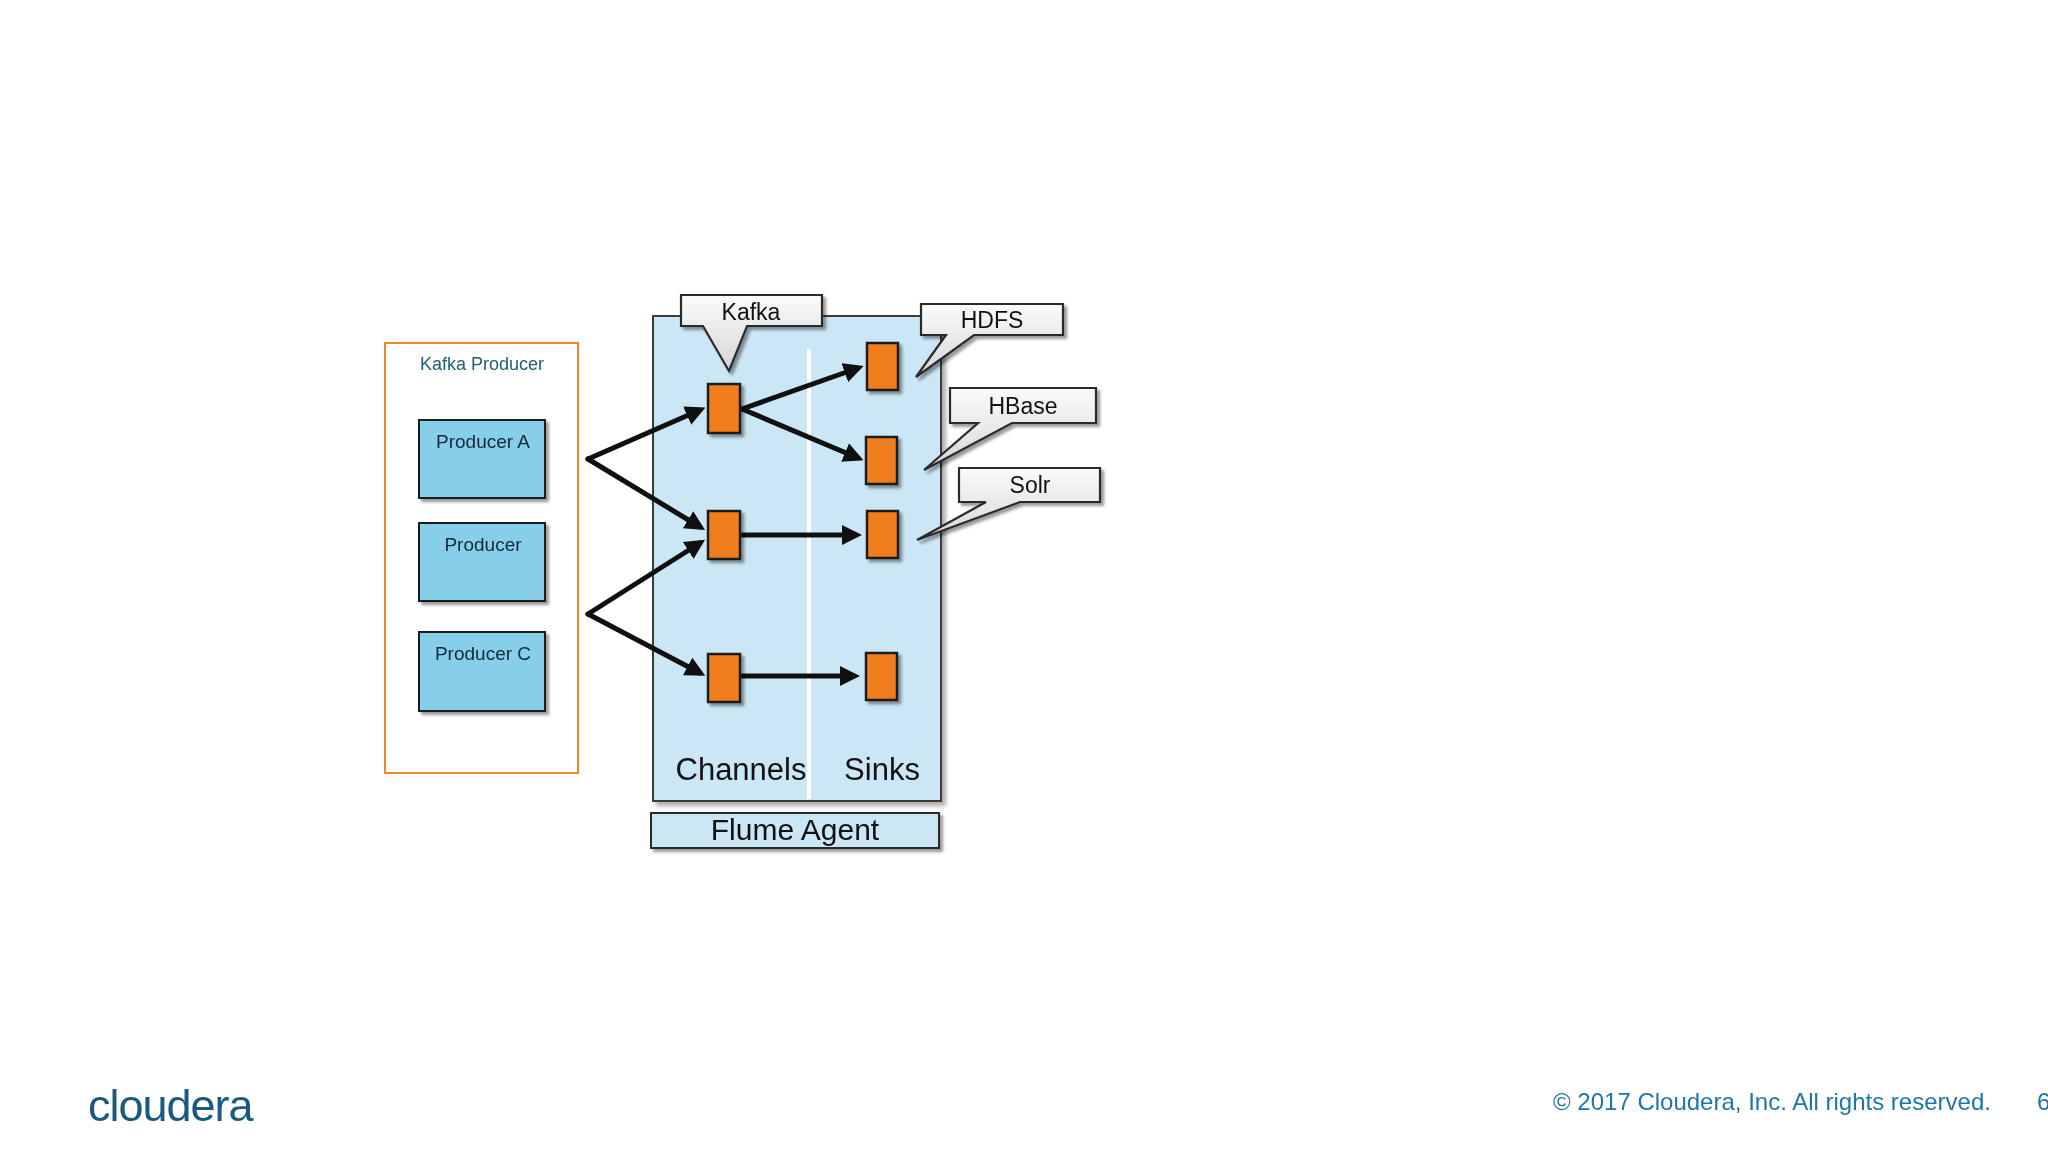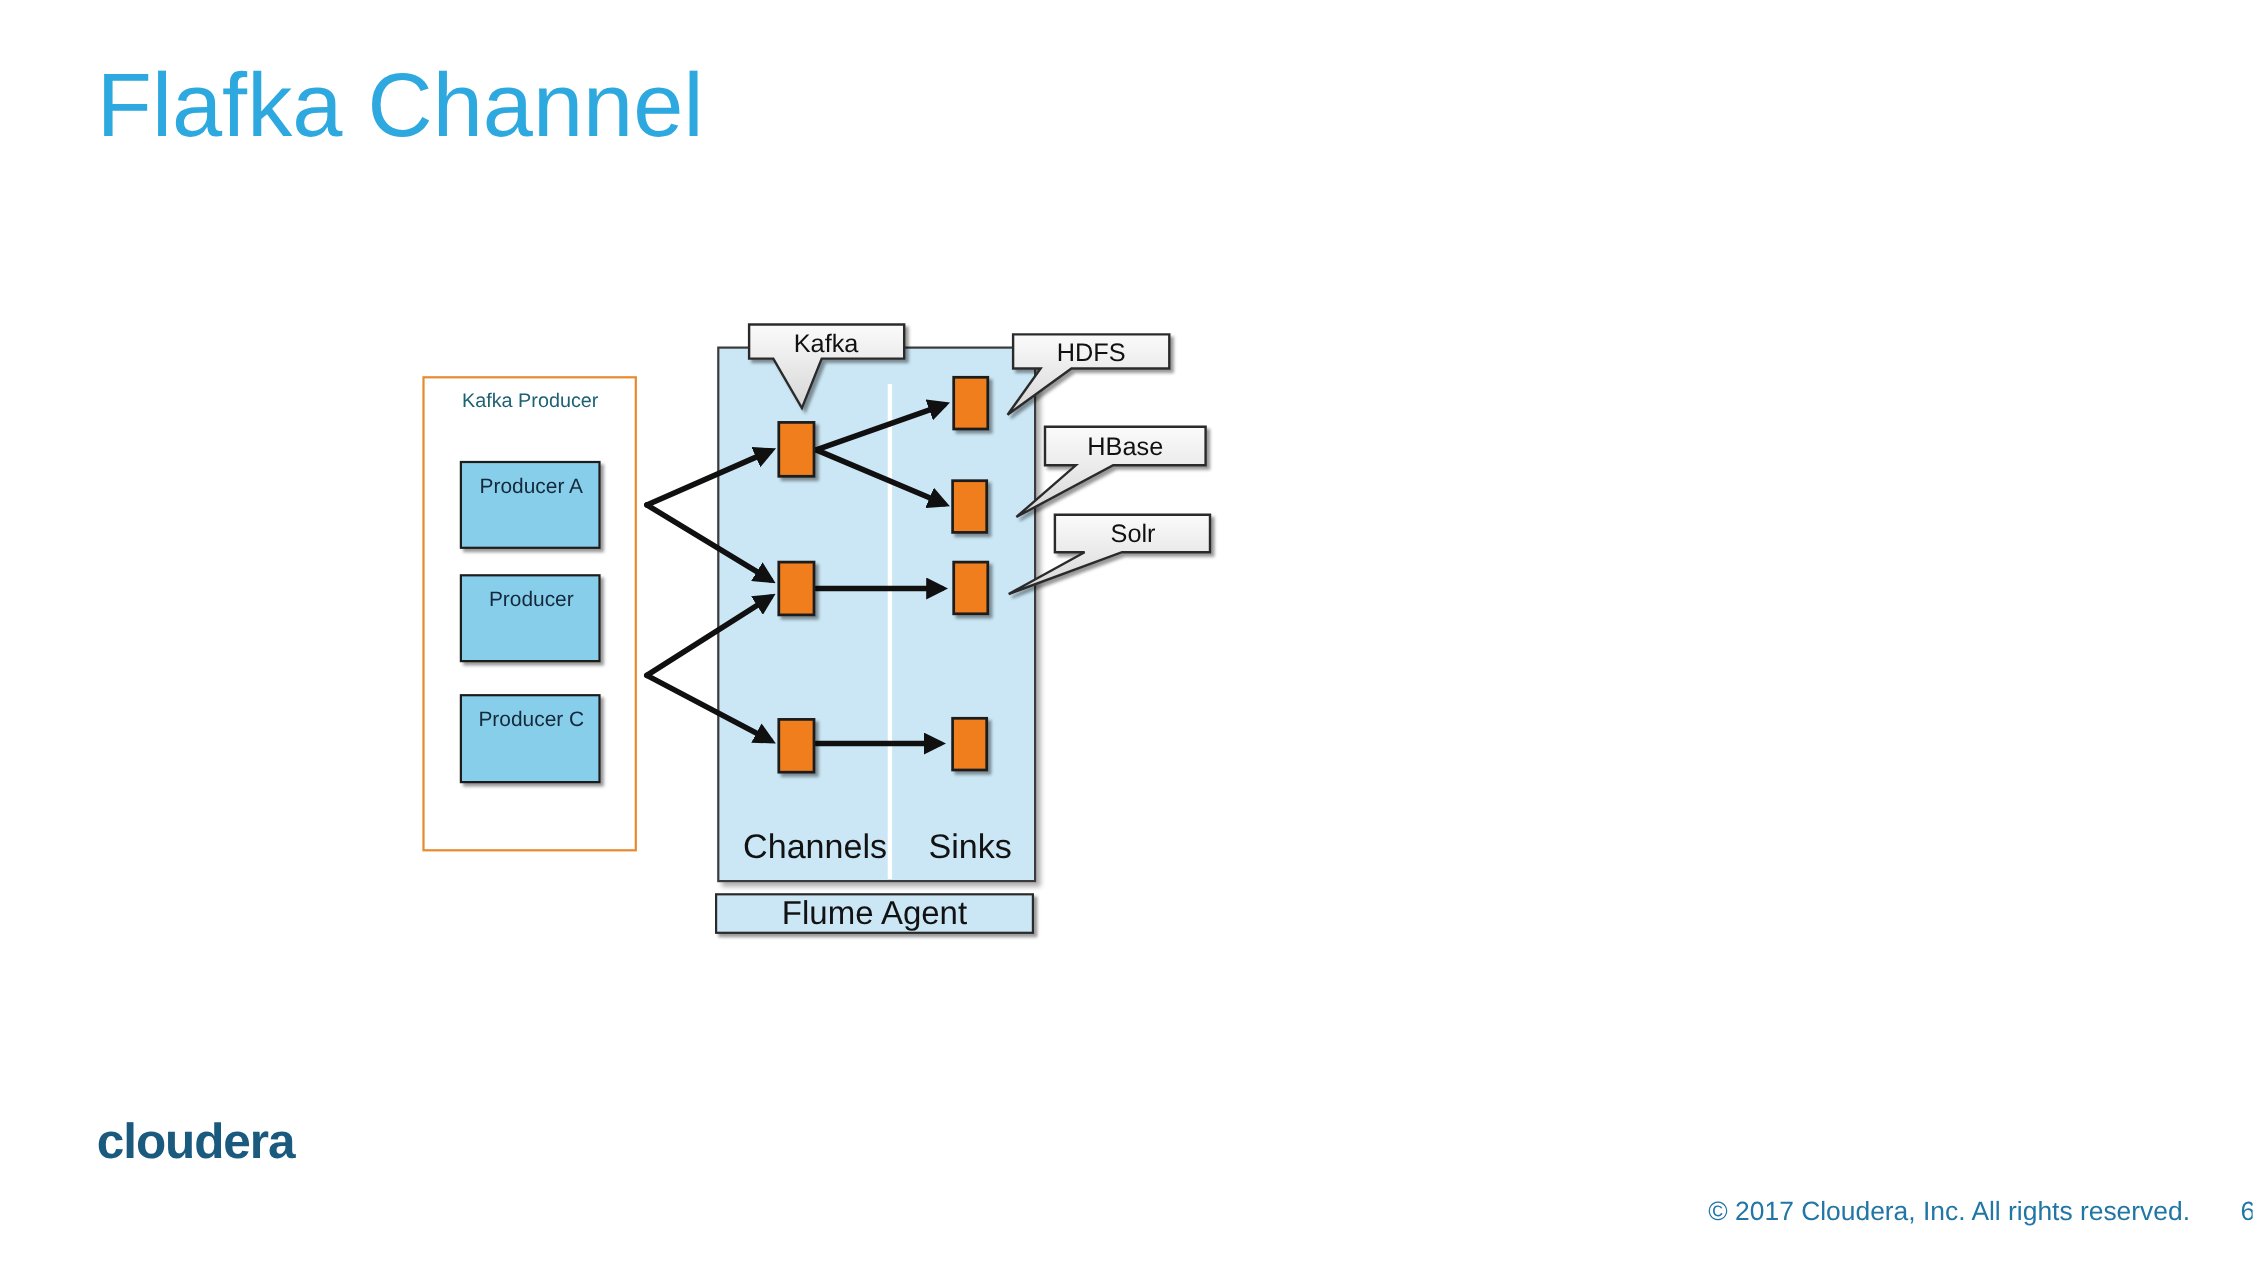--- a/index.html
+++ b/index.html
@@ -18,32 +18,31 @@
   .flume-box{fill:var(--panel-blue,#CBE7F5);stroke:#2b2b2b;stroke-width:2px;}
   .panel-label{fill:#121212;font-size:31px;}
   .flume-label{fill:#121212;font-size:30px;}
   .divider{stroke:#ffffff;stroke-width:4px;}
   .node{fill:var(--accent-orange,#F07E1A);stroke:#1e1e1e;stroke-width:2.5px;}
   .flow{stroke:var(--arrow-black,#101010);stroke-width:5px;fill:none;stroke-linecap:round;}
   .callout{fill:url(#calloutGrad);stroke:#2b2b2b;stroke-width:2.2px;}
   .callout-label{fill:#111111;font-size:23px;}
   text{font-family:"Liberation Sans",sans-serif;}
 
-  #logo{position:absolute;left:88px;top:1012px;font-size:45px;font-weight:700;
+  #logo{position:absolute;left:88px;top:1080px;font-size:45px;font-weight:400;
         letter-spacing:-1px;color:var(--logo-blue,#1A5A7E);}
   #footer-right{position:absolute;left:1553px;top:1088px;font-size:24px;
         color:var(--footer-blue,#2176A6);white-space:nowrap;}
   #footer-right .pagenum{margin-left:46px;}
 </style>
 </head>
 <body>
 
 <div id="slide">
 
-  <div id="slide-title">Flafka Channel</div>
 
   <svg id="diagram-svg" viewBox="0 0 2048 1152" xmlns="http://www.w3.org/2000/svg">
     <defs>
       <linearGradient id="calloutGrad" x1="0" y1="0" x2="0" y2="1">
         <stop offset="0" stop-color="#fbfbfb"></stop>
         <stop offset="1" stop-color="#d6d6d6"></stop>
       </linearGradient>
       <filter id="ds" x="-20%" y="-20%" width="150%" height="150%">
         <feDropShadow dx="4" dy="4" stdDeviation="2.2" flood-color="#000000" flood-opacity="0.32"></feDropShadow>
       </filter>

